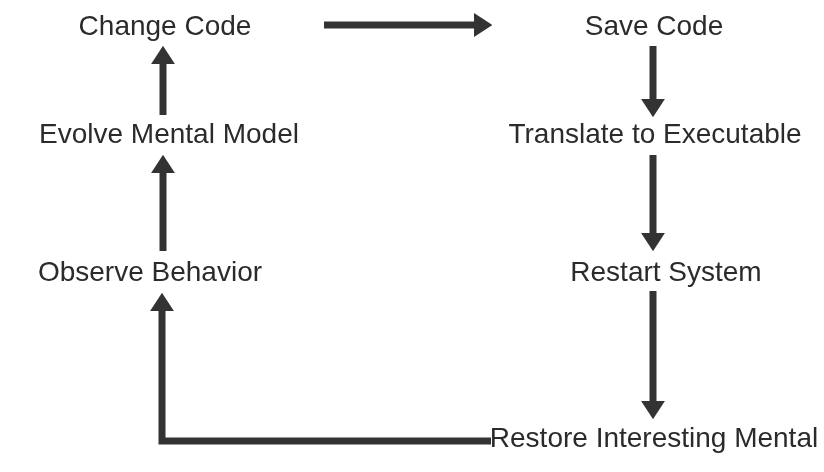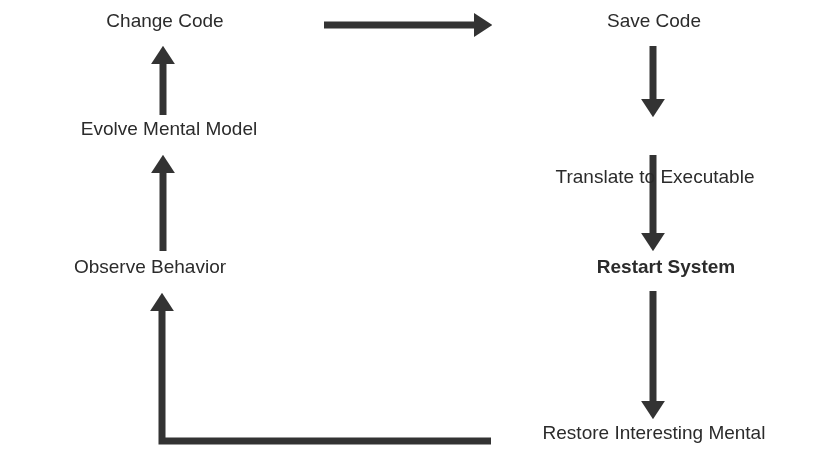--- a/index.html
+++ b/index.html
@@ -28,21 +28,21 @@
     stroke: var(--arrow-color);
     stroke-width: 7;
     fill: none;
   }
   .arrowhead-path {
     fill: var(--arrow-color);
   }
   .node {
     position: absolute;
     transform: translateX(-50%);
-    font-size: 19px;
+    font-size: 28px;
     line-height: 1.15;
     color: var(--text-color);
     white-space: nowrap;
     user-select: none;
   }
 </style>
 </head>
 <body>
 
 <div class="canvas">
@@ -68,21 +68,21 @@
 
     <line class="edge" x1="163" y1="115" x2="163" y2="64" marker-end="url(#ah)"></line>
   </svg>
 
   <div class="node" style="left:165px; top:10px;">Change Code</div>
 
   <div class="node" style="left:654px; top:10px;">Save Code</div>
 
   <div class="node" style="left:169px; top:118px;">Evolve Mental Model</div>
 
-  <div class="node" style="left:655px; top:118px;margin-top:48px;">Translate to Executable</div>
+  <div class="node" style="left:655px; top:118px;">Translate to Executable</div>
 
   <div class="node" style="left:150px; top:256px;">Observe Behavior</div>
 
-  <div class="node" style="left:666px; top:256px;font-weight:bold;">Restart System</div>
+  <div class="node" style="left:666px; top:256px;">Restart System</div>
 
   <div class="node" style="left:654px; top:422px;">Restore Interesting Mental</div>
 
 </div>
 
 </body></html>

